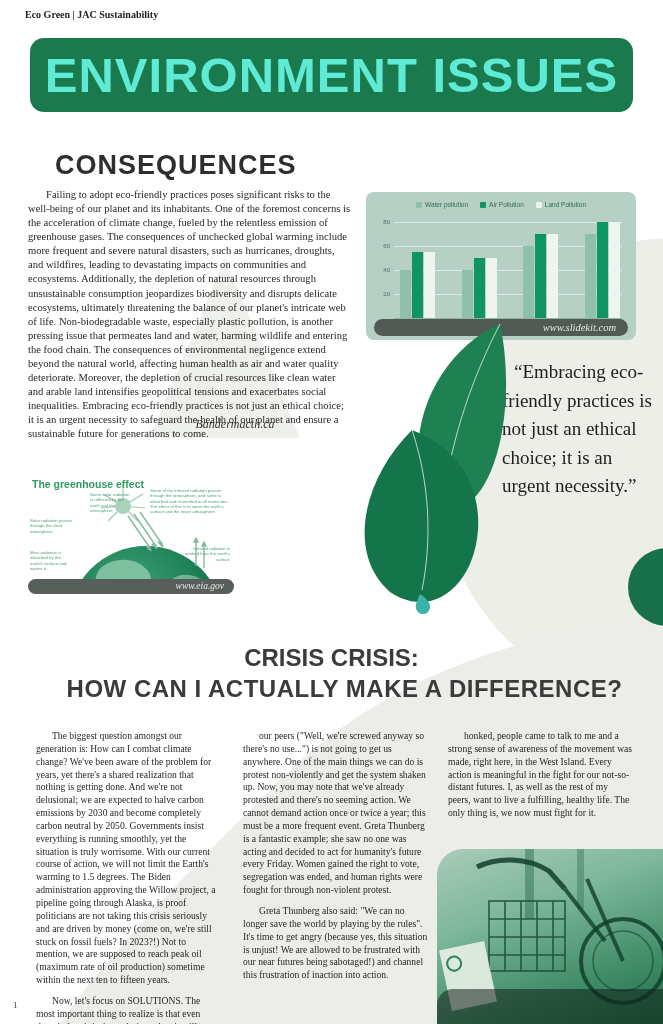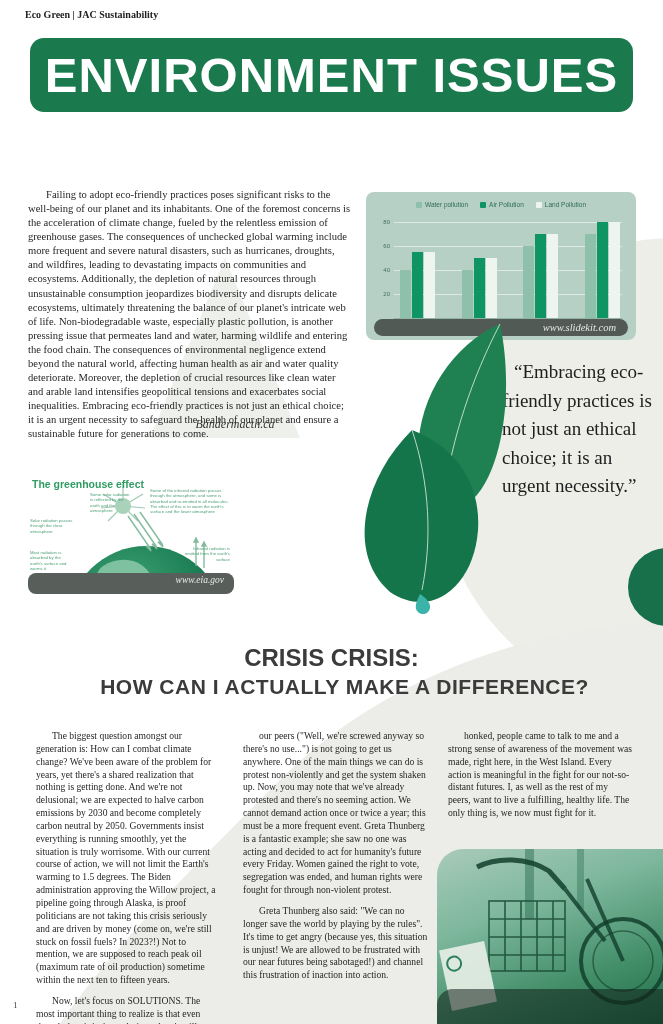--- a/index.html
+++ b/index.html
@@ -11,21 +11,21 @@
   .bg-swoosh{position:absolute;left:0;top:600px;width:663px;height:424px;z-index:0;}
   .bg-faint-leaf{position:absolute;left:150px;top:258px;width:150px;height:180px;
         background:#e4e8e1;clip-path:polygon(50% 0,100% 100%,0 100%);opacity:.65;z-index:0;}
   .accent-circle{position:absolute;left:628px;top:548px;width:78px;height:78px;border-radius:50%;
         background:#17704a;z-index:1;}
   
   .masthead{position:absolute;left:25px;top:9px;font-size:10px;font-weight:bold;color:#222;z-index:3;}
   .banner{position:absolute;left:30px;top:38px;width:603px;height:74px;background:#1a7a4e;
         border-radius:14px;display:flex;align-items:center;justify-content:center;z-index:3;}
   .banner span{font-family:"Liberation Sans",sans-serif;font-weight:800;font-size:49px;
-        letter-spacing:1px;color:#ffffff;white-space:nowrap;}
+        letter-spacing:1px;color:#5eead4;white-space:nowrap;}
   
   .cons-title{position:absolute;left:55px;top:150px;font-family:"Liberation Sans",sans-serif;
         font-weight:800;font-size:27px;letter-spacing:1px;color:#2e2e2e;z-index:3;}
   .cons-body{position:absolute;left:28px;top:188px;width:324px;font-size:10.6px;line-height:1.33;
         text-indent:18px;color:#262626;z-index:3;text-align:left;}
   .cons-attr{position:absolute;left:170px;top:417px;width:130px;font-size:12px;font-style:italic;
         text-align:center;color:#333;z-index:3;}
   
   .chart-card{position:absolute;left:366px;top:192px;width:270px;height:148px;background:#b7d0c6;
         border-radius:8px;z-index:2;font-family:"Liberation Sans",sans-serif;}
@@ -49,29 +49,29 @@
   .leaves{position:absolute;left:352px;top:318px;z-index:4;}
   
   .quote{position:absolute;left:502px;top:358px;width:160px;font-size:19px;line-height:1.5;
         color:#1e1e1e;z-index:3;text-indent:12px;}
   
   .gh{position:absolute;left:28px;top:476px;width:206px;height:118px;z-index:3;overflow:hidden;}
   .gh-title{position:absolute;left:4px;top:2px;font-family:"Liberation Sans",sans-serif;
         font-weight:800;font-size:10.5px;color:#2f9c63;}
   .gh-label{position:absolute;font-family:"Liberation Sans",sans-serif;font-size:4.3px;
         line-height:1.25;color:#4ea077;}
-  .gh-pill{position:absolute;left:0;right:0;bottom:0;height:21px;background:#585e5a;border-radius:8px;
+  .gh-pill{position:absolute;left:0;right:0;bottom:0;height:15px;background:#585e5a;border-radius:8px;
         color:#e9ece9;font-style:italic;font-size:9.5px;text-align:right;line-height:15px;
         padding-right:10px;box-sizing:border-box;}
   .gh svg{position:absolute;left:0;top:0;}
   
   .climate-title{position:absolute;left:0;top:642px;width:663px;text-align:center;z-index:3;
         font-family:"Liberation Sans",sans-serif;font-weight:800;color:#3b3b3b;}
   .climate-title .l1{font-size:24px;line-height:1.3;}
-  .climate-title .l2{font-size:21px;line-height:1.3;letter-spacing:.5px;padding-left:26px;}
+  .climate-title .l2{font-size:24px;line-height:1.3;letter-spacing:.5px;padding-left:26px;}
   .col{position:absolute;top:722px;width:201px;font-size:9.6px;line-height:1.34;color:#262626;z-index:3;}
   .col p{margin:8px;text-indent:16px;}
   .col1{left:28px;} .col2{left:235px;} .col3{left:440px;}
   
   .photo{position:absolute;left:437px;top:849px;width:226px;height:175px;z-index:5;
         border-top-left-radius:26px;overflow:hidden;
         background:linear-gradient(160deg,#a9cbb9 0%,#7db79c 35%,#3d8a64 75%,#1f6d49 100%);}
   .photo-band{position:absolute;left:0;right:0;bottom:0;height:35px;background:rgba(18,32,25,.55);
         border-top-left-radius:16px;}
   
@@ -88,20 +88,21 @@
   </svg>
   <div class="bg-faint-leaf"></div>
   <div class="accent-circle"></div>
 
   <div class="masthead">Eco Green | JAC Sustainability</div>
 
   <div class="banner">
     <span>ENVIRONMENT ISSUES</span>
   </div>
 
+  <div class="cons-title">CONSEQUENCES</div>
   <div class="cons-body">Failing to adopt eco-friendly practices poses significant risks to the well-being of our planet and its inhabitants. One of the foremost concerns is the acceleration of climate change, fueled by the relentless emission of greenhouse gases. The consequences of unchecked global warming include more frequent and severe natural disasters, such as hurricanes, droughts, and wildfires, leading to devastating impacts on communities and ecosystems. Additionally, the depletion of natural resources through unsustainable consumption jeopardizes biodiversity and disrupts delicate ecosystems, ultimately threatening the balance of our planet's intricate web of life. Non-biodegradable waste, especially plastic pollution, is another pressing issue that permeates land and water, harming wildlife and entering the food chain. The consequences of environmental negligence extend beyond the natural world, affecting human health as air and water quality deteriorate. Moreover, the depletion of crucial resources like clean water and arable land intensifies geopolitical tensions and exacerbates social inequalities. Embracing eco-friendly practices is not just an ethical choice; it is an urgent necessity to safeguard the health of our planet and ensure a sustainable future for generations to come.</div>
   <div class="cons-attr">Bandermacth.ca</div>
 
   <div class="chart-card">
     <div class="chart-legend">
         <div class="lg-item">
           <span class="sw" style="background: rgb(143, 192, 171);"></span>
           <span>Water pollution</span>
         </div>
         <div class="lg-item">

